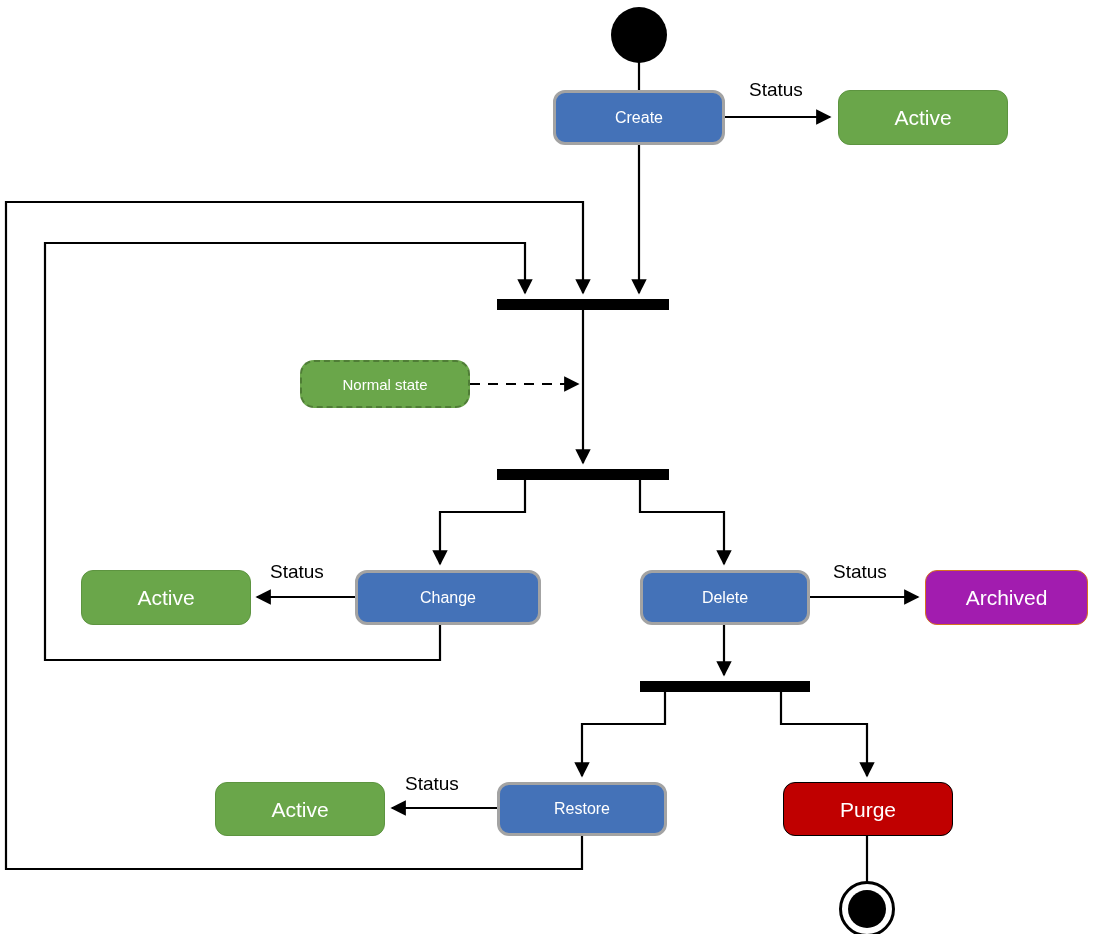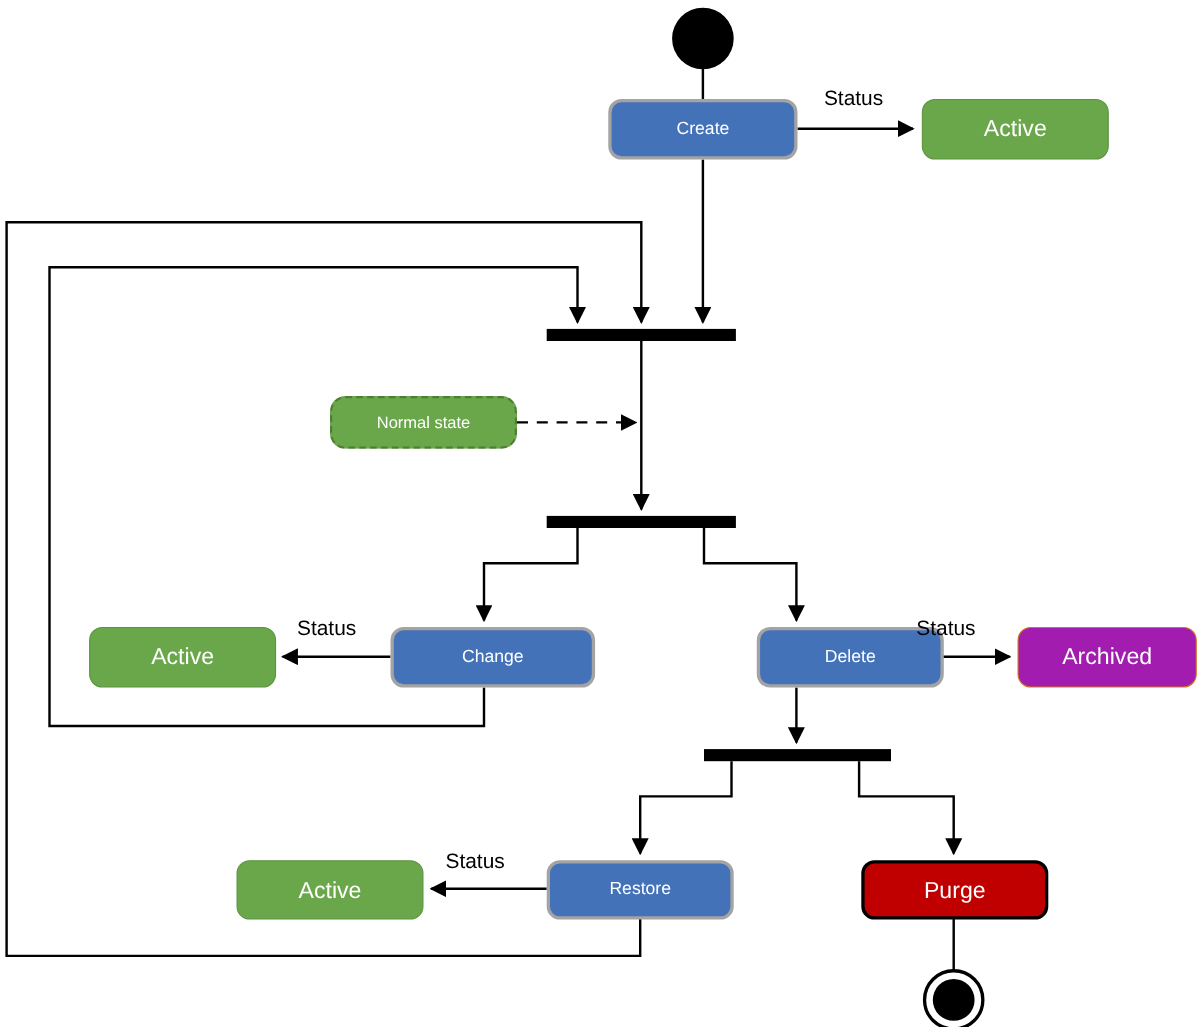--- a/index.html
+++ b/index.html
@@ -49,21 +49,21 @@
     border: 1px solid #5d9440;
     font-size: 21px;
   }
   .node.status-orange {
     background: #a21caf;
     border: 1px solid #d4731f;
     font-size: 21px;
   }
   .node.status-red {
     background: #c00000;
-    border: 3px solid #000000;
+    border: 1px solid #000000;
     font-size: 21px;
   }
   .node.normal-state {
     background: #6aa64a;
     border: 2px dashed #4f7d36;
     font-size: 15px;
     border-radius: 14px;
   }
   .edge-label {
     position: absolute;
@@ -175,21 +175,21 @@
   </div>
 
   <div class="node status-green" style="left:81px; top:570px; width:170px; height:55px;">
     <span>Active</span>
   </div>
 
   <div class="node action" style="left:355px; top:570px; width:186px; height:55px;">
     <span>Change</span>
   </div>
 
-  <div class="node action" style="left:640px; top:570px; width:170px; height:55px;margin-left:48px;">
+  <div class="node action" style="left:640px; top:570px; width:170px; height:55px;">
     <span>Delete</span>
   </div>
 
   <div class="node status-orange" style="left:925px; top:570px; width:163px; height:55px;">
     <span>Archived</span>
   </div>
 
   <div class="node status-green" style="left:215px; top:782px; width:170px; height:54px;">
     <span>Active</span>
   </div>

